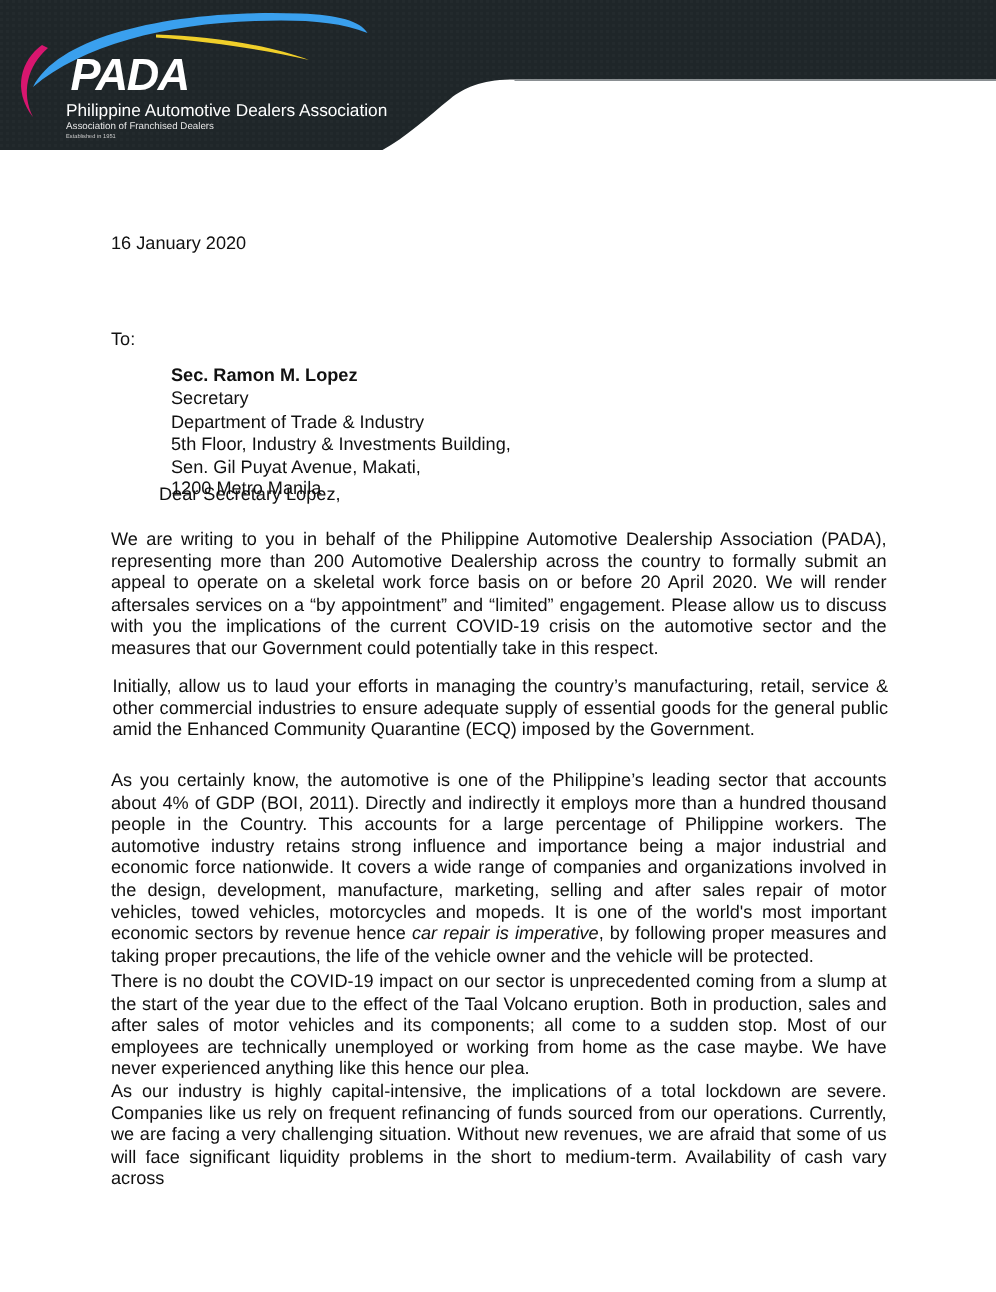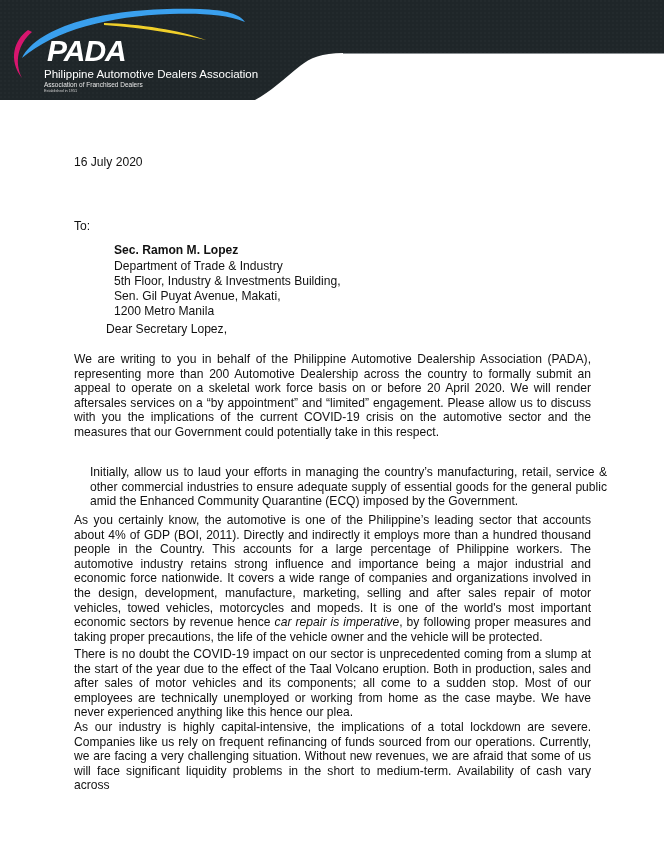--- a/index.html
+++ b/index.html
@@ -46,32 +46,33 @@
     <path d="M22,58 C40,22 120,6 200,9 C226,10 240,14 245,22 C225,14 200,13 170,14 C110,16 55,30 22,58 Z" fill="#3aa0ee"></path>
 
     <path d="M104,23 C140,24 180,30 206,40 C180,34 145,28 104,25 Z" fill="#f0cf2a"></path>
   </svg>
   <div class="logo-pada">PADA</div>
   <div class="logo-line1">Philippine Automotive Dealers Association</div>
   <div class="logo-line2">Association of Franchised Dealers</div>
   <div class="logo-line3">Established in 1951</div>
 </div>
 
-<div class="date">16 July 2020</div>
+<div class="date">16 January 2020</div>
 
 <div class="to-block">
   <div class="to-label">To:</div>
   <div class="to-lines">
     <div class="to-name">Sec. Ramon M. Lopez</div>
+    <div>Secretary</div>
     <div class="addr-gap">Department of Trade &amp; Industry</div>
     <div>5th Floor, Industry &amp; Investments Building,</div>
     <div>Sen. Gil Puyat Avenue, Makati,</div>
     <div>1200 Metro Manila</div>
   </div>
 </div>
 
 <div class="salutation">Dear Secretary Lopez,</div>
 
 <p class="para p1" style="margin:0">We are writing to you in behalf of the Philippine Automotive Dealership Association (PADA), representing more than 200 Automotive Dealership across the country to formally submit an appeal to operate on a skeletal work force basis on or before 20 April 2020. We will render aftersales services on a “by appointment” and “limited” engagement. Please allow us to discuss with you the implications of the current COVID-19 crisis on the automotive sector and the measures that our Government could potentially take in this respect.</p>
-<p class="para p2" style="margin:16px">Initially, allow us to laud your efforts in managing the country’s manufacturing, retail, service &amp; other commercial industries to ensure adequate supply of essential goods for the general public amid the Enhanced Community Quarantine (ECQ) imposed by the Government.</p>
+<p class="para p2" style="margin:1px">Initially, allow us to laud your efforts in managing the country’s manufacturing, retail, service &amp; other commercial industries to ensure adequate supply of essential goods for the general public amid the Enhanced Community Quarantine (ECQ) imposed by the Government.</p>
 <p class="para p3" style="margin:0"><span>As you certainly know, the automotive is one of the Philippine’s leading sector that accounts about 4% of GDP (BOI, 2011). Directly and indirectly it employs more than a hundred thousand people in the Country. This accounts for a large percentage of Philippine workers. The automotive industry retains strong influence and importance being a major industrial and economic force nationwide. It covers a wide range of companies and organizations involved in the design, development, manufacture, marketing, selling and after sales repair of motor vehicles, towed vehicles, motorcycles and mopeds. It is one of the world's most important economic sectors by revenue hence </span><em>car repair is imperative</em><span>, by following proper measures and taking proper precautions, the life of the vehicle owner and the vehicle will be protected.</span></p>
 <p class="para p4" style="margin:0">There is no doubt the COVID-19 impact on our sector is unprecedented coming from a slump at the start of the year due to the effect of the Taal Volcano eruption. Both in production, sales and after sales of motor vehicles and its components; all come to a sudden stop. Most of our employees are technically unemployed or working from home as the case maybe. We have never experienced anything like this hence our plea.</p>
 <p class="para p5" style="margin:0">As our industry is highly capital-intensive, the implications of a total lockdown are severe. Companies like us rely on frequent refinancing of funds sourced from our operations. Currently, we are facing a very challenging situation. Without new revenues, we are afraid that some of us will face significant liquidity problems in the short to medium-term. Availability of cash vary across</p>
 
 </body></html>

